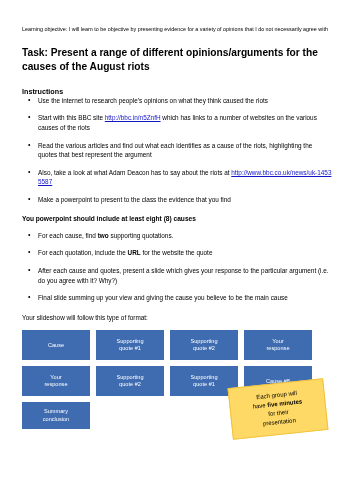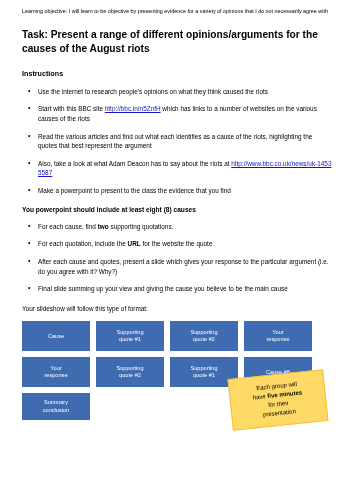--- a/index.html
+++ b/index.html
@@ -12,38 +12,37 @@
     background: #ffffff;
     font-family: "Liberation Sans", sans-serif;
     color: #000000;
     overflow: hidden;
   }
   .page {
     position: relative;
     width: 354px;
     height: 500px;
     box-sizing: border-box;
-    padding: 8px 22px 0 22px;
+    padding: 26px 22px 0 22px;
   }
   .objective {
     font-size: 5.4px;
     line-height: 1.45;
     margin-bottom: 12px;
     color: #000;
   }
   .task-title {
     font-size: 10.2px;
     font-weight: bold;
     line-height: 1.42;
     margin-bottom: 12px;
   }
   .section-head {
     font-size: 7.2px;
     font-weight: bold;
-    margin-bottom: 9px;
   }
   ul.bullets {
     list-style: none;
     margin: 0 0 10px 0;
     padding: 0;
   }
   ul.bullets li {
     position: relative;
     font-size: 6.4px;
     line-height: 1.5;

